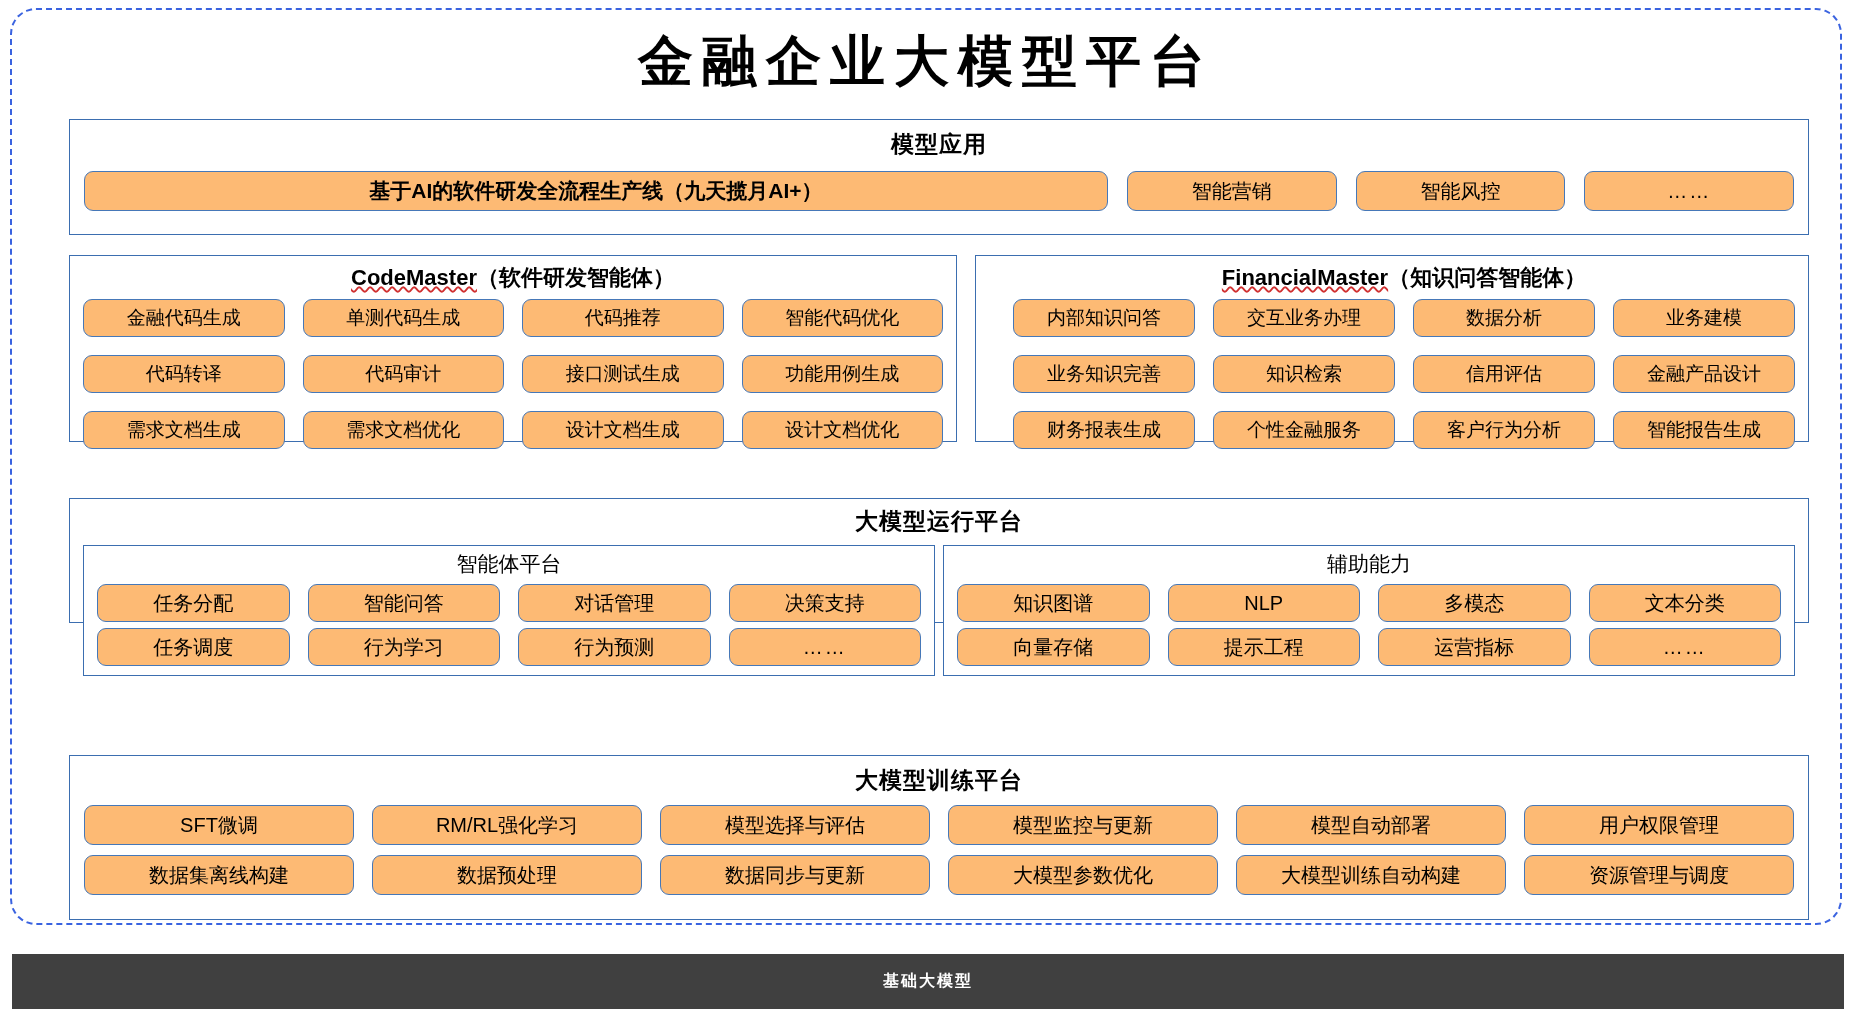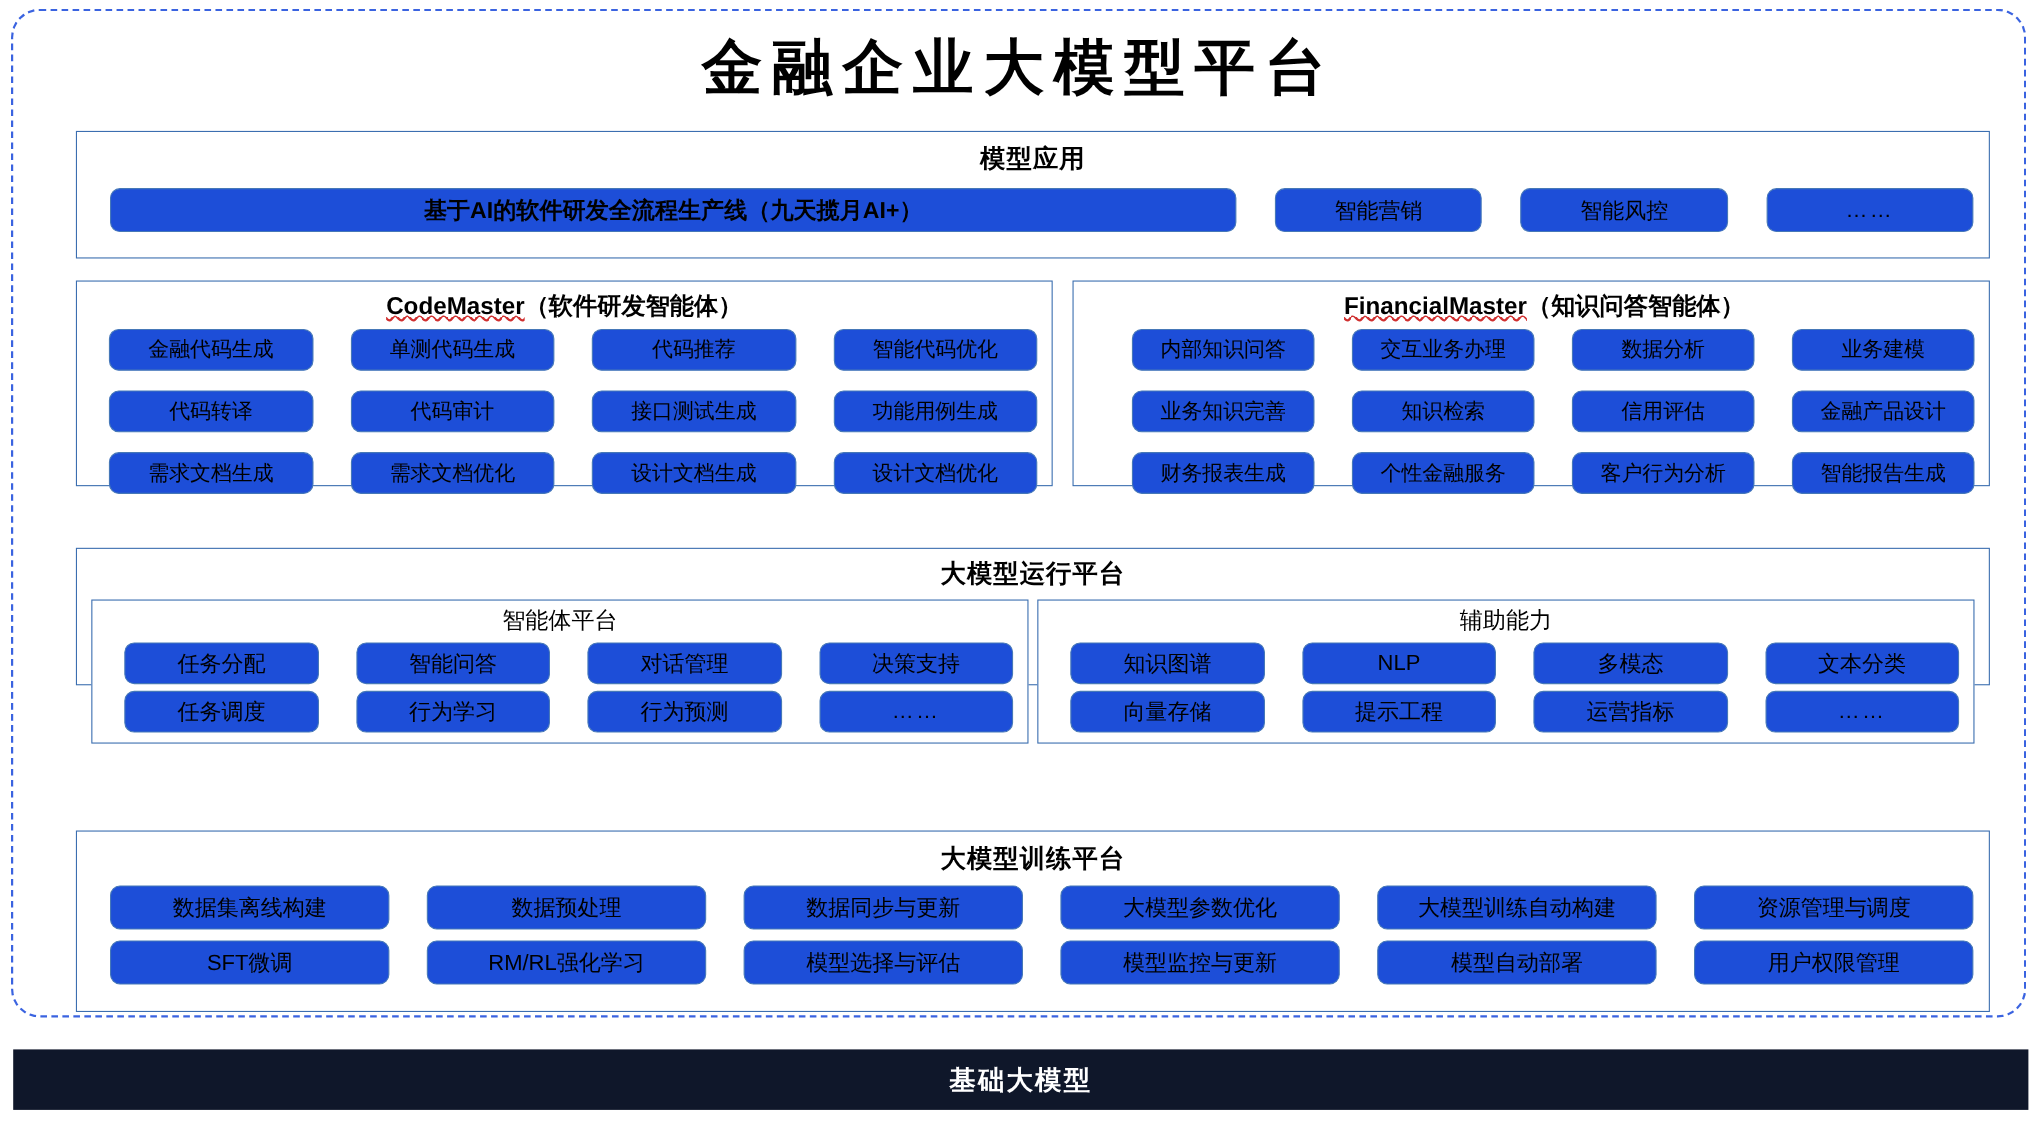--- a/index.html
+++ b/index.html
@@ -61,29 +61,28 @@
     font-size: 21px;
     font-weight: 400;
     color: #000000;
   }
 
   
   .chip {
     box-sizing: border-box;
     border: 1.4px solid #4678b8;
     border-radius: 9px;
-    background: #1d4ed8;
+    background: #fdba74;
     display: flex;
     align-items: center;
     justify-content: center;
     font-size: 20px;
     color: #000000;
     height: 40px;
     white-space: nowrap;
-    margin-left: 16px;
   }
   .chip.dots { letter-spacing: 2px; }
 
   .row {
     display: flex;
     gap: 18px;
   }
   .row > .chip { flex: 1 1 0; }
 
   
@@ -155,26 +154,26 @@
   }
   .train-rows .chip { height: 40px; font-size: 20px; }
 
   
   #foundation {
     position: absolute;
     left: 12px;
     top: 954px;
     width: 1832px;
     height: 55px;
-    background: #0f172a;
+    background: #404040;
     color: #ffffff;
     display: flex;
     align-items: center;
     justify-content: center;
-    font-size: 24px;
+    font-size: 16px;
     font-weight: 700;
     letter-spacing: 2px;
   }
 </style>
 </head>
 <body>
 
 <div class="outer">
 
   <div class="main-title">金融企业大模型平台</div>
@@ -277,33 +276,33 @@
         </div>
       </div>
 
     </div>
   </div>
 
   <div class="panel" id="sec-train">
     <div class="panel-title">大模型训练平台</div>
     <div class="train-rows">
       <div class="row">
+        <div class="chip">SFT微调</div>
+        <div class="chip">RM/RL强化学习</div>
+        <div class="chip">模型选择与评估</div>
+        <div class="chip">模型监控与更新</div>
+        <div class="chip">模型自动部署</div>
+        <div class="chip">用户权限管理</div>
+      </div>
+      <div class="row">
         <div class="chip">数据集离线构建</div>
         <div class="chip">数据预处理</div>
         <div class="chip">数据同步与更新</div>
         <div class="chip">大模型参数优化</div>
         <div class="chip">大模型训练自动构建</div>
         <div class="chip">资源管理与调度</div>
       </div>
-      <div class="row">
-        <div class="chip">SFT微调</div>
-        <div class="chip">RM/RL强化学习</div>
-        <div class="chip">模型选择与评估</div>
-        <div class="chip">模型监控与更新</div>
-        <div class="chip">模型自动部署</div>
-        <div class="chip">用户权限管理</div>
-      </div>
     </div>
   </div>
 
 </div>
 
 <div id="foundation">基础大模型</div>
 
 </body></html>

